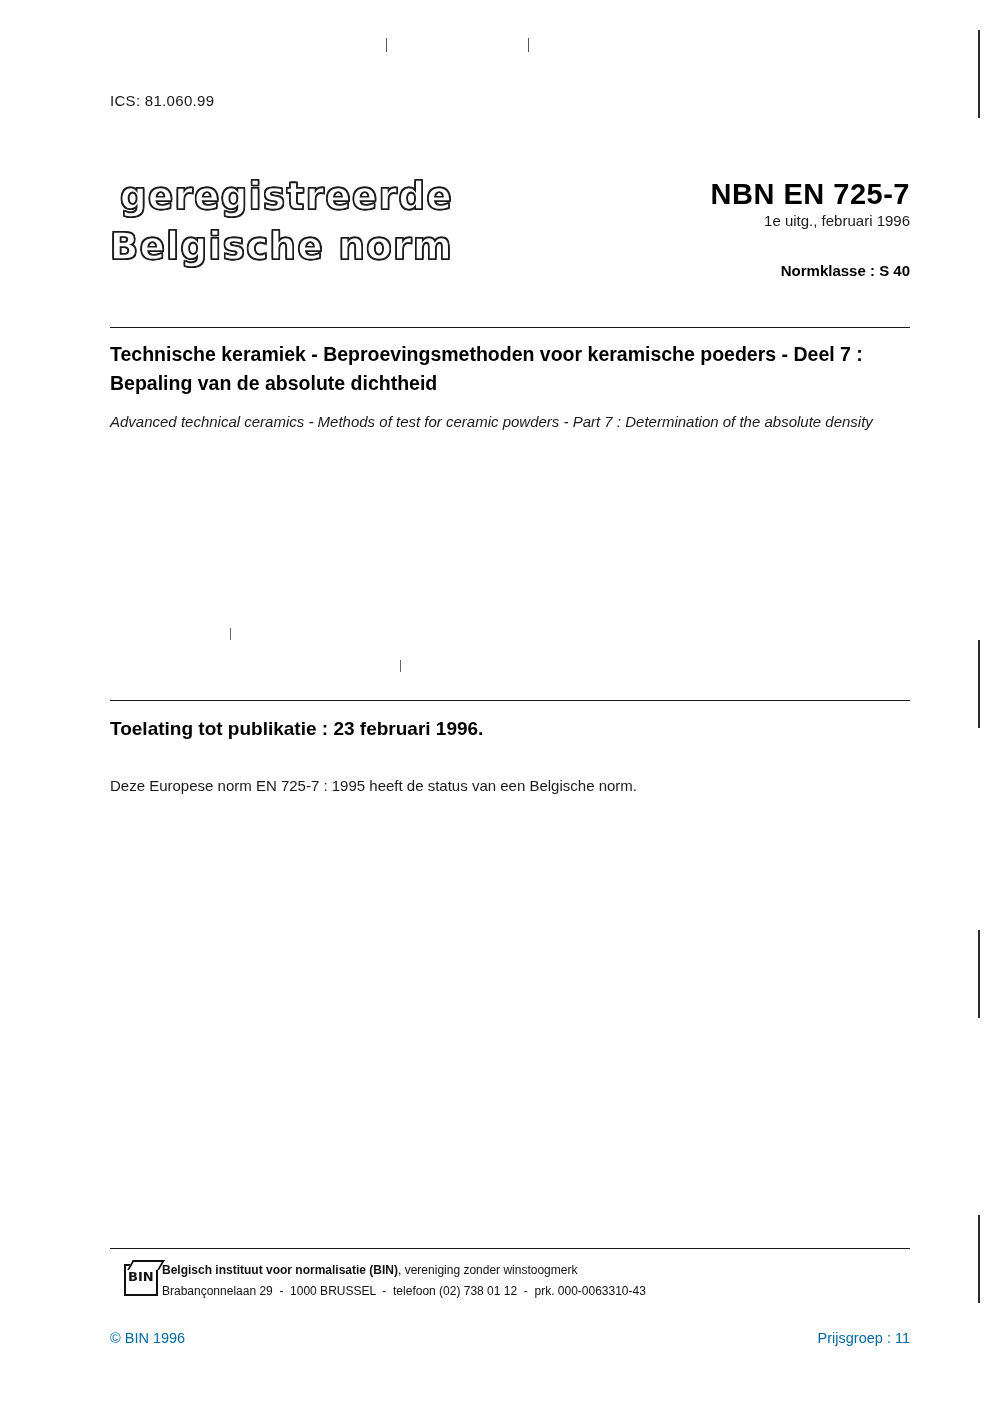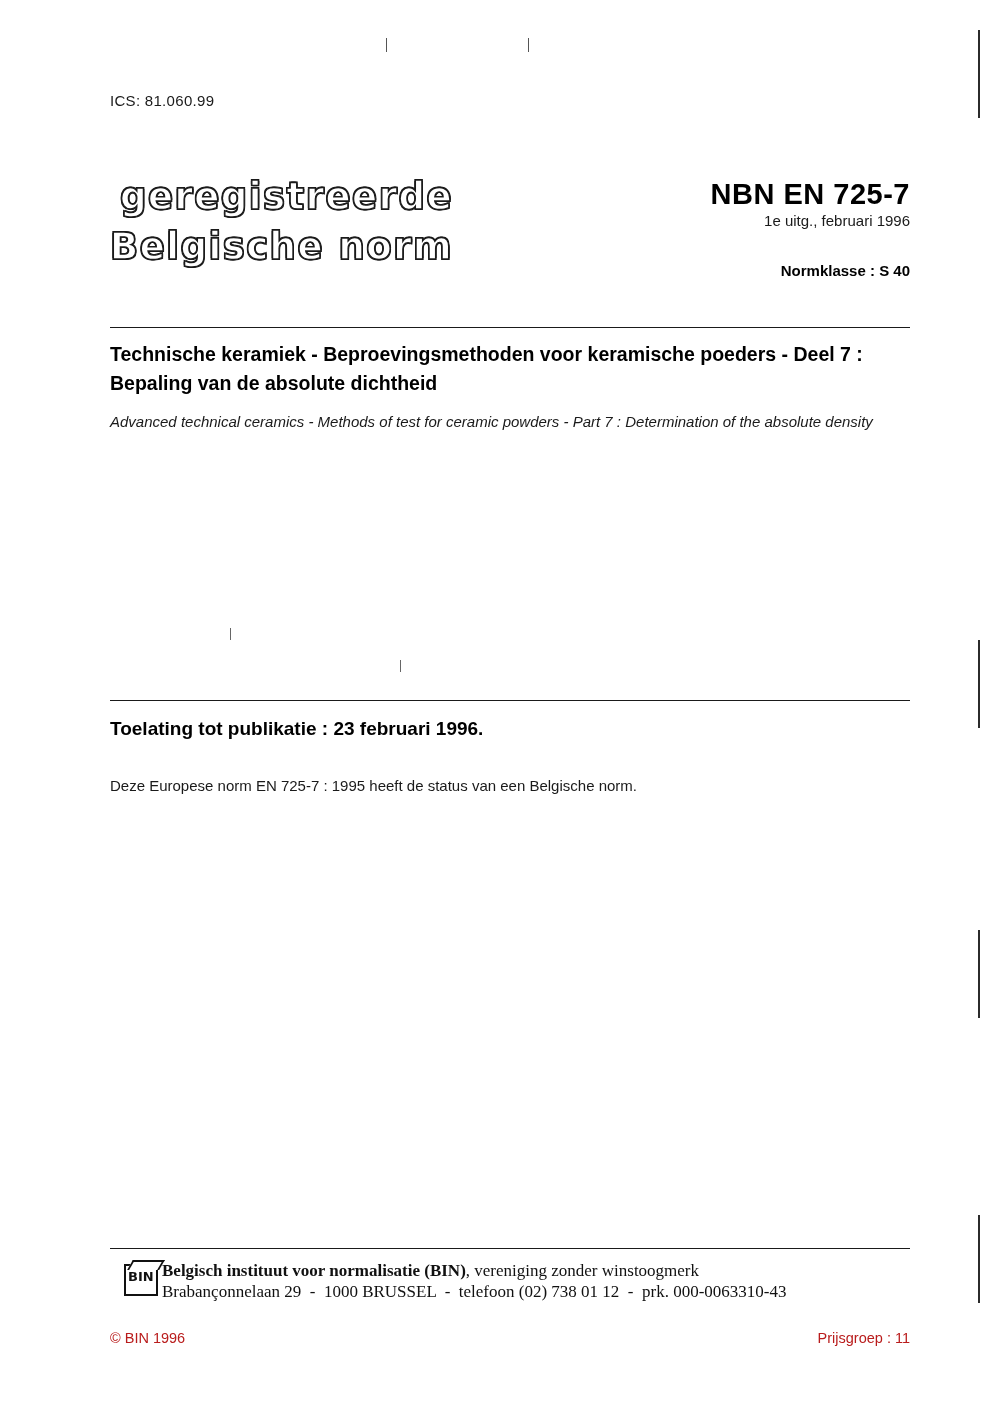--- a/index.html
+++ b/index.html
@@ -214,35 +214,34 @@
     font-size: 13px;
     font-weight: bold;
     font-family: "DejaVu Sans", sans-serif;
     color: #111;
   }
   .footer-text {
     position: absolute;
     left: 52px;
     top: -2px;
     width: 748px;
-    font-size: 17px;
+    font-size: 12px;
     line-height: 21px;
     color: #111;
-    font-family: Liberation Serif, serif;
   }
   .footer-text .l1 b { font-weight: bold; }
   .footer-text .l2 { white-space: pre; }
 
   .bottombar {
     position: absolute;
     top: 1330px;
     left: 0;
     width: 800px;
     font-size: 14.5px;
-    color: #b91c1c;
+    color: #0369a1;
   }
   .bottombar .left { float: left; }
   .bottombar .right { float: right; }
 </style>
 </head>
 <body>
 
 <div class="page">
 
   <div class="tick t1"></div>

